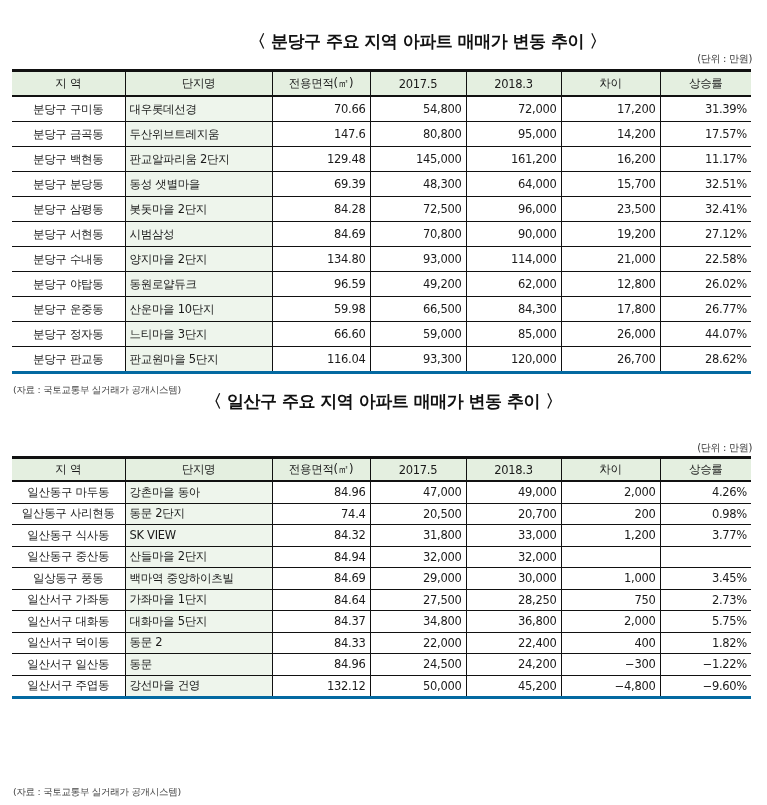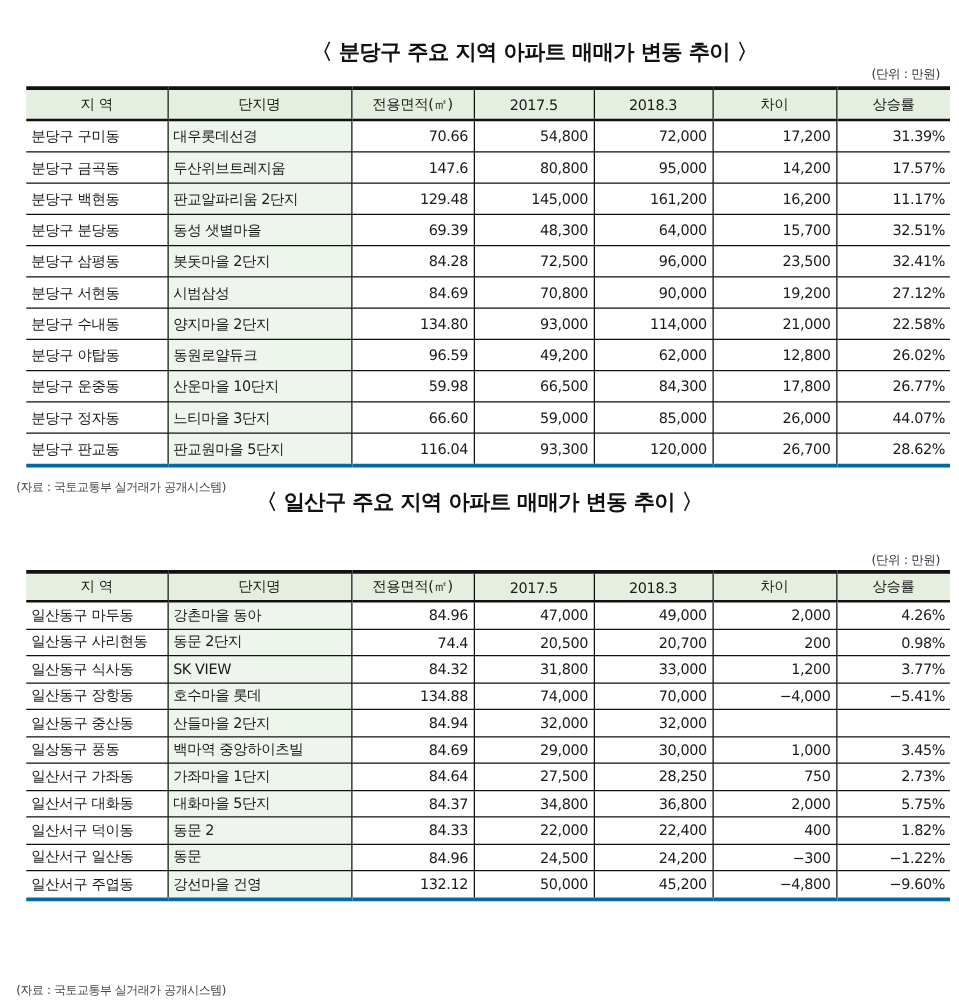--- a/index.html
+++ b/index.html
@@ -9,36 +9,36 @@
     color: #1a1a1a;
   }
   .title {
     position: absolute; left: 0; width: 767px; text-align: center;
     font-size: 17px; font-weight: bold; letter-spacing: -0.5px; color: #111;
   }
   .unit {
     position: absolute; right: 15px; font-size: 10px; color: #333; letter-spacing: -0.3px;
   }
   table.data {
-    position: absolute; left: 21px; width: 739px;
+    position: absolute; left: 12px; width: 739px;
     border-collapse: collapse; table-layout: fixed;
     font-size: 11.5px; letter-spacing: -0.3px;
   }
   table.data th, table.data td {
     border-bottom: 1px solid #111;
     border-right: 1px solid #111;
     padding: 0 4px; white-space: nowrap; overflow: hidden;
   }
   table.data th:last-child, table.data td:last-child { border-right: none; }
   table.data thead th {
     background: #e4efe0; font-weight: normal; text-align: center;
     border-top: 3px solid #111; border-bottom: 2px solid #111;
   }
   table.data tbody tr:last-child td { border-bottom: 3px solid #0369a1; }
-  td.region { }
+  td.region { text-align: center; }
   td.complex { background: #eef5ec; padding-left: 20px; text-align: left; }
   td.num { text-align: right; }
   td.c-area { padding-right: 36px; }
   td.c-y1 { padding-right: 32px; }
   td.c-y2 { padding-right: 32px; }
   td.c-diff { padding-right: 36px; }
   td.c-rate { padding-right: 34px; }
   .source {
     position: absolute; left: 13px; font-size: 9.5px; color: #444; letter-spacing: -0.3px;
   }
@@ -222,29 +222,20 @@
       <tr>
         <td class="region">일산동구 식사동</td>
         <td class="complex">SK VIEW</td>
         <td class="num c-area">84.32</td>
         <td class="num c-y1">31,800</td>
         <td class="num c-y2">33,000</td>
         <td class="num c-diff">1,200</td>
         <td class="num c-rate">3.77%</td>
       </tr>
       <tr>
-        <td class="region">일산동구 장항동</td>
-        <td class="complex">호수마을 롯데</td>
-        <td class="num c-area">134.88</td>
-        <td class="num c-y1">74,000</td>
-        <td class="num c-y2">70,000</td>
-        <td class="num c-diff">−4,000</td>
-        <td class="num c-rate">−5.41%</td>
-      </tr>
-      <tr>
         <td class="region">일산동구 중산동</td>
         <td class="complex">산들마을 2단지</td>
         <td class="num c-area">84.94</td>
         <td class="num c-y1">32,000</td>
         <td class="num c-y2">32,000</td>
         <td class="num c-diff"></td>
         <td class="num c-rate"></td>
       </tr>
       <tr>
         <td class="region">일상동구 풍동</td>

